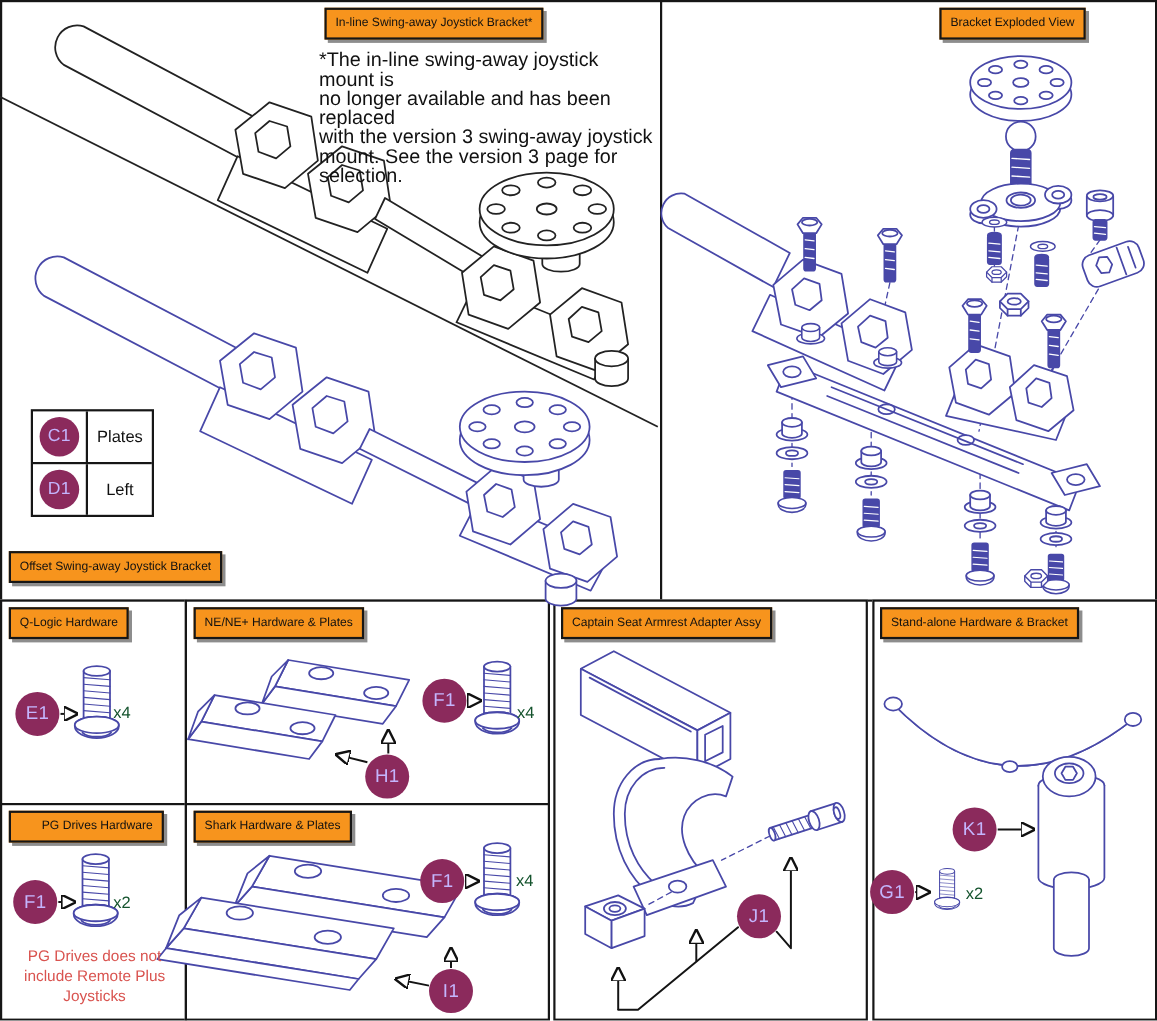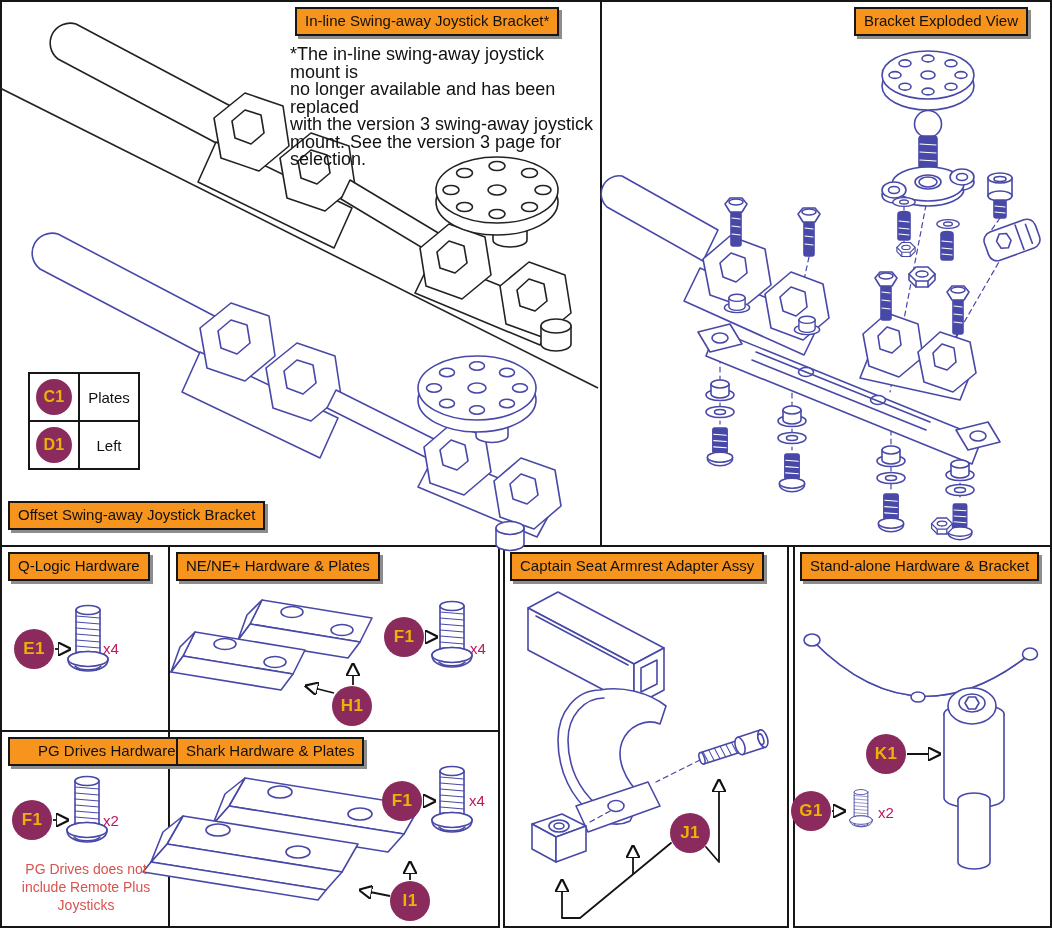--- a/index.html
+++ b/index.html
@@ -27,29 +27,29 @@
   #art .thread { fill:none; stroke-width:1; }
   #art .wht    { stroke:#fff; fill:none; stroke-width:1.2; }
   #art .dash   { fill:none; stroke-dasharray:5 4; stroke-width:1.2; }
   #art .arr    { stroke:#141414; stroke-width:1.8; fill:none; marker-end:url(#ah); }
   #art .arrln  { stroke:#141414; stroke-width:1.8; fill:none; }
   .art-black { color:#222; }
   .art-blue  { color:var(--line-blue,#4848A8); }
 
   .tag {
     position:absolute; z-index:2; background:var(--accent-orange,#F7941D);
-    border:2px solid #161616; padding:3px 8px 4px; font-size:15px; line-height:18px;
+    border:2px solid #161616; padding:3px 8px 4px; font-size:11px; line-height:18px;
     white-space:nowrap; box-shadow:3px 3px 0 #8d8d8d; color:#111;
   }
   .badge {
     position:absolute; z-index:3; width:40px; height:40px; border-radius:50%;
-    background:var(--badge-plum,#8B2A5C); color:#eab308; font-weight:bold; font-size:17px;
+    background:var(--badge-plum,#8B2A5C); color:#c4b5fd; font-weight:normal; font-size:17px;
     display:flex; align-items:center; justify-content:center; letter-spacing:.3px;
   }
-  .qty { position:absolute; z-index:2; font-size:15px; color:#be185d; }
+  .qty { position:absolute; z-index:2; font-size:15px; color:#14532d; }
   .note {
     position:absolute; z-index:2; left:290px; top:46px; width:306px;
     text-align:left; font-size:18px; line-height:17.5px; color:#111;
   }
   .warning {
     position:absolute; z-index:2; left:6px; top:860px; width:160px;
     text-align:center; font-size:14px; line-height:18px; color:var(--warning-red,#D9534F);
   }
   .legend { position:absolute; z-index:2; left:28px; top:372px; border:2px solid #161616; background:#fff; }
   .legend-row { display:flex; }

